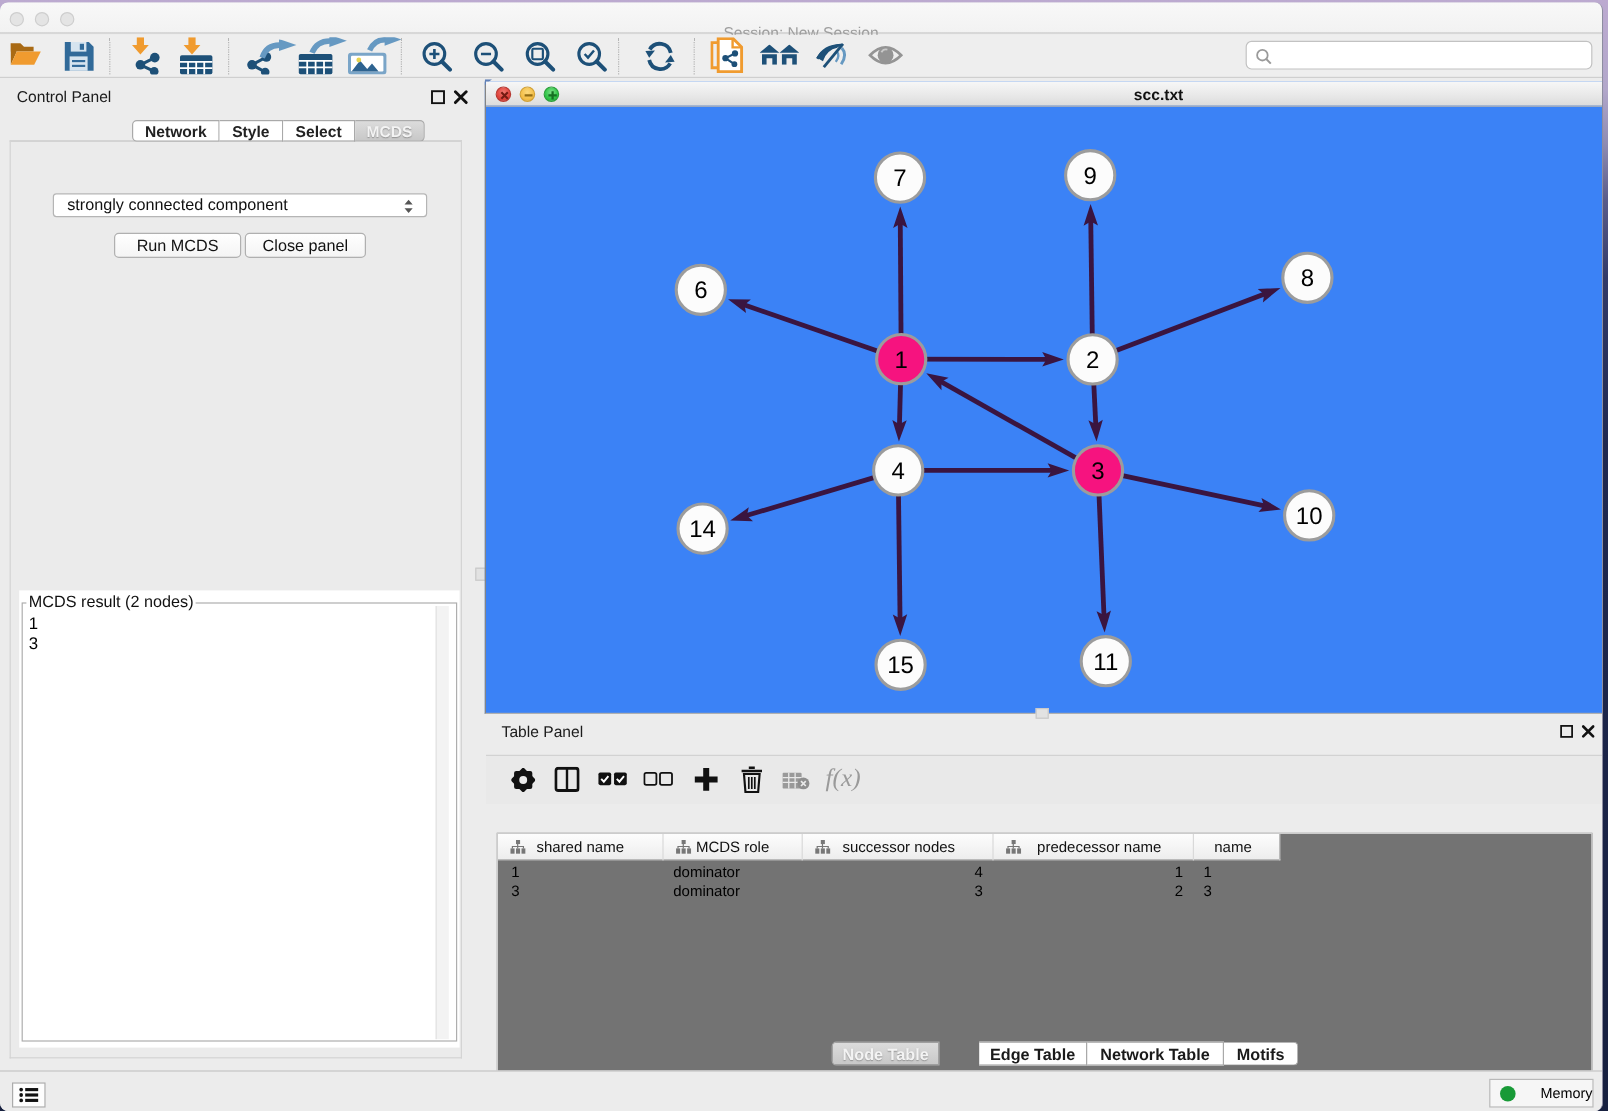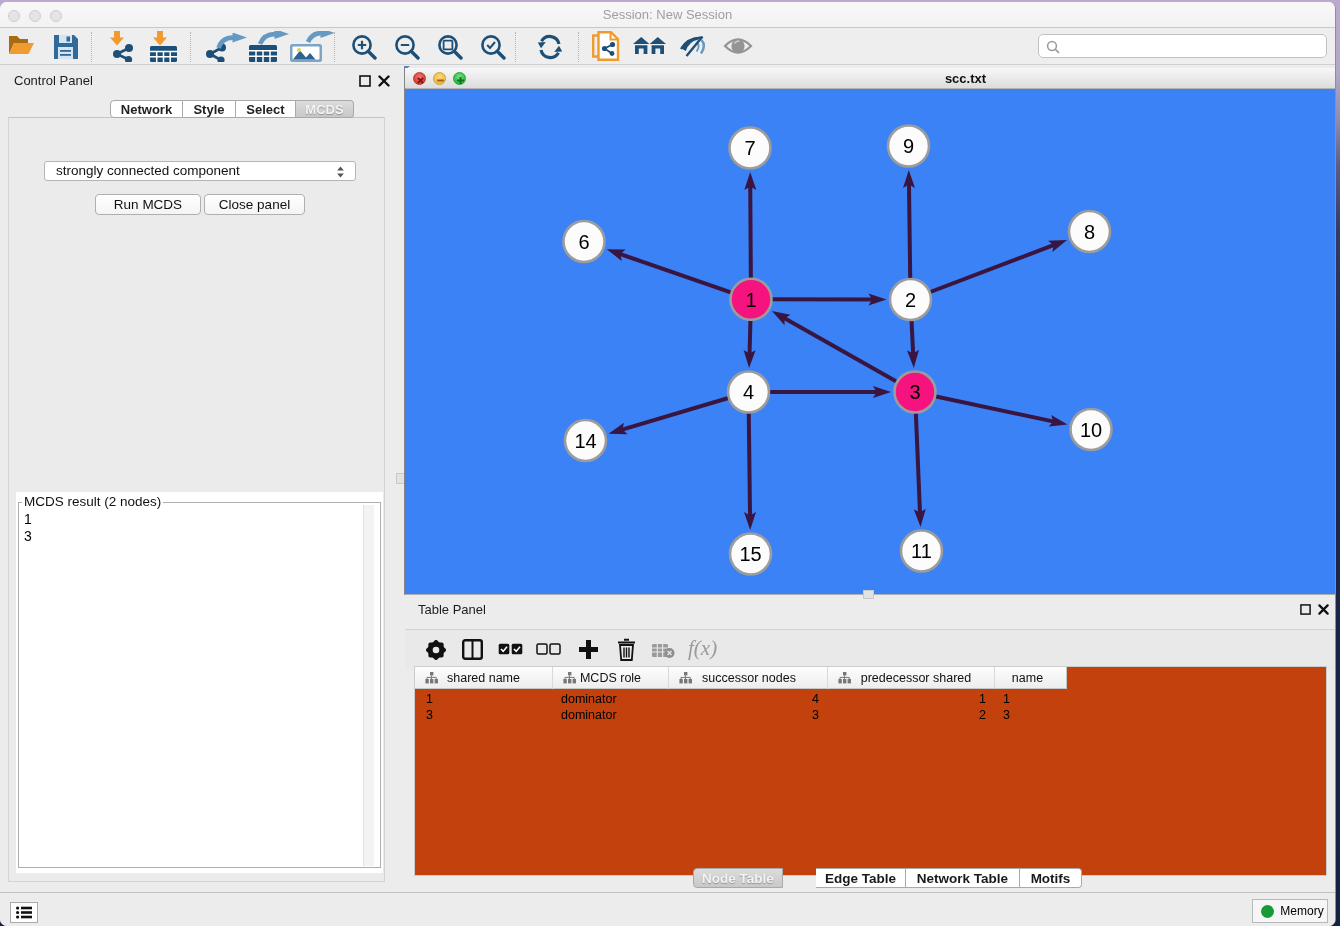--- a/index.html
+++ b/index.html
@@ -7,21 +7,21 @@
 body { background:linear-gradient(180deg,#bcaad0 0%,#b2a7ca 8%,#8e8bb2 13%,#5a5c8a 18%,#323a68 25%,#1f2850 40%,#17203f 100%); }
 .abs { position:absolute; }
 #win { position:absolute; left:0; top:2px; width:1336px; height:924px;
   background:#ececec; border-radius:7px 7px 7px 7px; overflow:hidden;
   border-right:1px solid #8d8da0; }
 
 #titlebar { position:absolute; left:0; top:0; width:100%; height:26px;
   background:linear-gradient(#f8f8f8,#f2f2f2); border-bottom:1px solid #c8c8c8; }
 .tl { position:absolute; top:7.5px; width:12px; height:12px; border-radius:50%;
   background:#e4e4e4; border:1px solid #cecece; }
-#title-txt { position:absolute; top:5px; left:0; width:100%; text-align:center;
+#title-txt { position:absolute; top:18px; left:0; width:100%; text-align:center;
   font-size:13px; color:#9e9e9e; }
 
 #toolbar { position:absolute; left:0; top:27px; width:100%; height:36px;
   background:#eeeeee; border-bottom:1px solid #cfcfcf; }
 .sep { position:absolute; top:3px; height:30px; width:0;
   border-left:1px dotted #b5b5b5; }
 #searchbox { position:absolute; left:1038px; top:5px; width:289px; height:24px;
   background:#fff; border:1px solid #c2c2c2; border-radius:5px; }
 
 #cp-title { position:absolute; left:14px; top:71px; font-size:13px; color:#1c1c1c; }
@@ -57,40 +57,40 @@
 #net-tb { position:absolute; left:0; top:0; width:100%; height:21px;
   background:linear-gradient(#f7f7f7 0%,#e9e9e9 55%,#dcdcdc 100%);
   border-bottom:1px solid #b3b3b3; }
 .light { position:absolute; top:3.5px; width:13px; height:13px; border-radius:50%; }
 #net-title { position:absolute; top:3px; width:100%; text-align:center;
   font-size:13px; font-weight:bold; color:#111; }
 
 #tp-title { position:absolute; left:418px; top:600px; font-size:13px; color:#1c1c1c; }
 #tp-toolbar { position:absolute; left:405px; top:627px; width:930px; height:41px;
   background:#e9e9e9; border-top:1px solid #d2d2d2; }
-#tbl { position:absolute; left:414px; top:664px; width:913px; height:210px;
-  background:#c2410c; border:1px solid #cccccc; }
+#tbl { position:absolute; left:414px; top:692px; width:913px; height:210px;
+  background:#737373; border:1px solid #cccccc; }
 #tbl-head { position:absolute; left:0; top:0; width:652px; height:22px;
   background:linear-gradient(#fdfdfd,#ededed); border-bottom:1px solid #c6c6c6;
   border-right:1px solid #c6c6c6; }
 .th { position:absolute; top:0; height:22px; border-right:1px solid #d9d9d9;
   font-size:12.5px; color:#111; text-align:center; line-height:22px; }
 .td { position:absolute; font-size:12.5px; color:#000; height:15px; line-height:15px; }
 
 #bt { position:absolute; left:693px; top:866px; display:flex; }
 .bt-tab { height:20px; background:#fff; border:1px solid #a9a9a9; border-left:none;
   font-size:13.5px; font-weight:bold; color:#1a1a1a; text-align:center; line-height:19px; }
 
 #statusbar { position:absolute; left:0; top:890px; width:100%; height:34px;
   background:#ececec; border-top:1px solid #c3c3c3; }
 #listbtn { position:absolute; left:10px; top:9px; width:28px; height:21px;
   background:#fdfdfd; border:1px solid #ababab; }
-#membtn { position:absolute; right:7px; top:6px; width:76px; height:24px;
+#membtn { position:absolute; right:7px; top:6px; width:87px; height:24px;
   background:#f6f6f6; border:1px solid #b9b9b9; font-size:12.5px; color:#000;
-  line-height:22px; text-align:center; padding-left:24px; font-size:12px; }
+  line-height:22px; text-align:right; padding-left:24px; font-size:12px; }
 #memdot { position:absolute; left:8px; top:5px; width:13px; height:13px;
   border-radius:50%; background:#189a37; }
 .grip { position:absolute; background:#e2e2e2; border:1px solid #c9c9c9; }
 </style></head>
 <body>
 <div id="win">
   <div id="titlebar">
     <div class="tl" style="left:8px"></div>
     <div class="tl" style="left:29px"></div>
     <div class="tl" style="left:50px"></div>
@@ -418,21 +418,21 @@
             </g>
           </svg><span style="margin-left:2px">successor nodes</span></div>
       <div class="th" style="left:413px; width:167px;"><svg width="13" height="12" viewBox="0 0 13 12" style="position:absolute; left:10px; top:5px;">
 <g fill="#777">
               <rect x="5" y="0" width="3.4" height="3.4"></rect>
 <rect x="0.4" y="7" width="3.4" height="4.4"></rect>
               <rect x="5" y="7" width="3.4" height="4.4"></rect>
               <rect x="9.6" y="7" width="3.4" height="4.4"></rect>
 <path d="M6.4 3.4 v2 M2 7 v-1.6 h9.2 V7 M6.4 5 v2" stroke="#777" stroke-width="1" fill="none"></path>
             </g>
-          </svg><span style="margin-left:10px">predecessor shared</span></div>
+          </svg><span style="margin-left:10px">predecessor name</span></div>
       <div class="th" style="left:580px; width:72px; border-right:none;"><span style="margin-right:7px">name</span></div>
     </div>
     <div class="td" style="left:11px; top:25px;">1</div>
     <div class="td" style="left:146px; top:25px;">dominator</div>
     <div class="td" style="left:254px; top:25px; width:150px; text-align:right;">4</div>
     <div class="td" style="left:413px; top:25px; width:158px; text-align:right;">1</div>
     <div class="td" style="left:588px; top:25px;">1</div>
     <div class="td" style="left:11px; top:41px;">3</div>
     <div class="td" style="left:146px; top:41px;">dominator</div>
     <div class="td" style="left:254px; top:41px; width:150px; text-align:right;">3</div>

